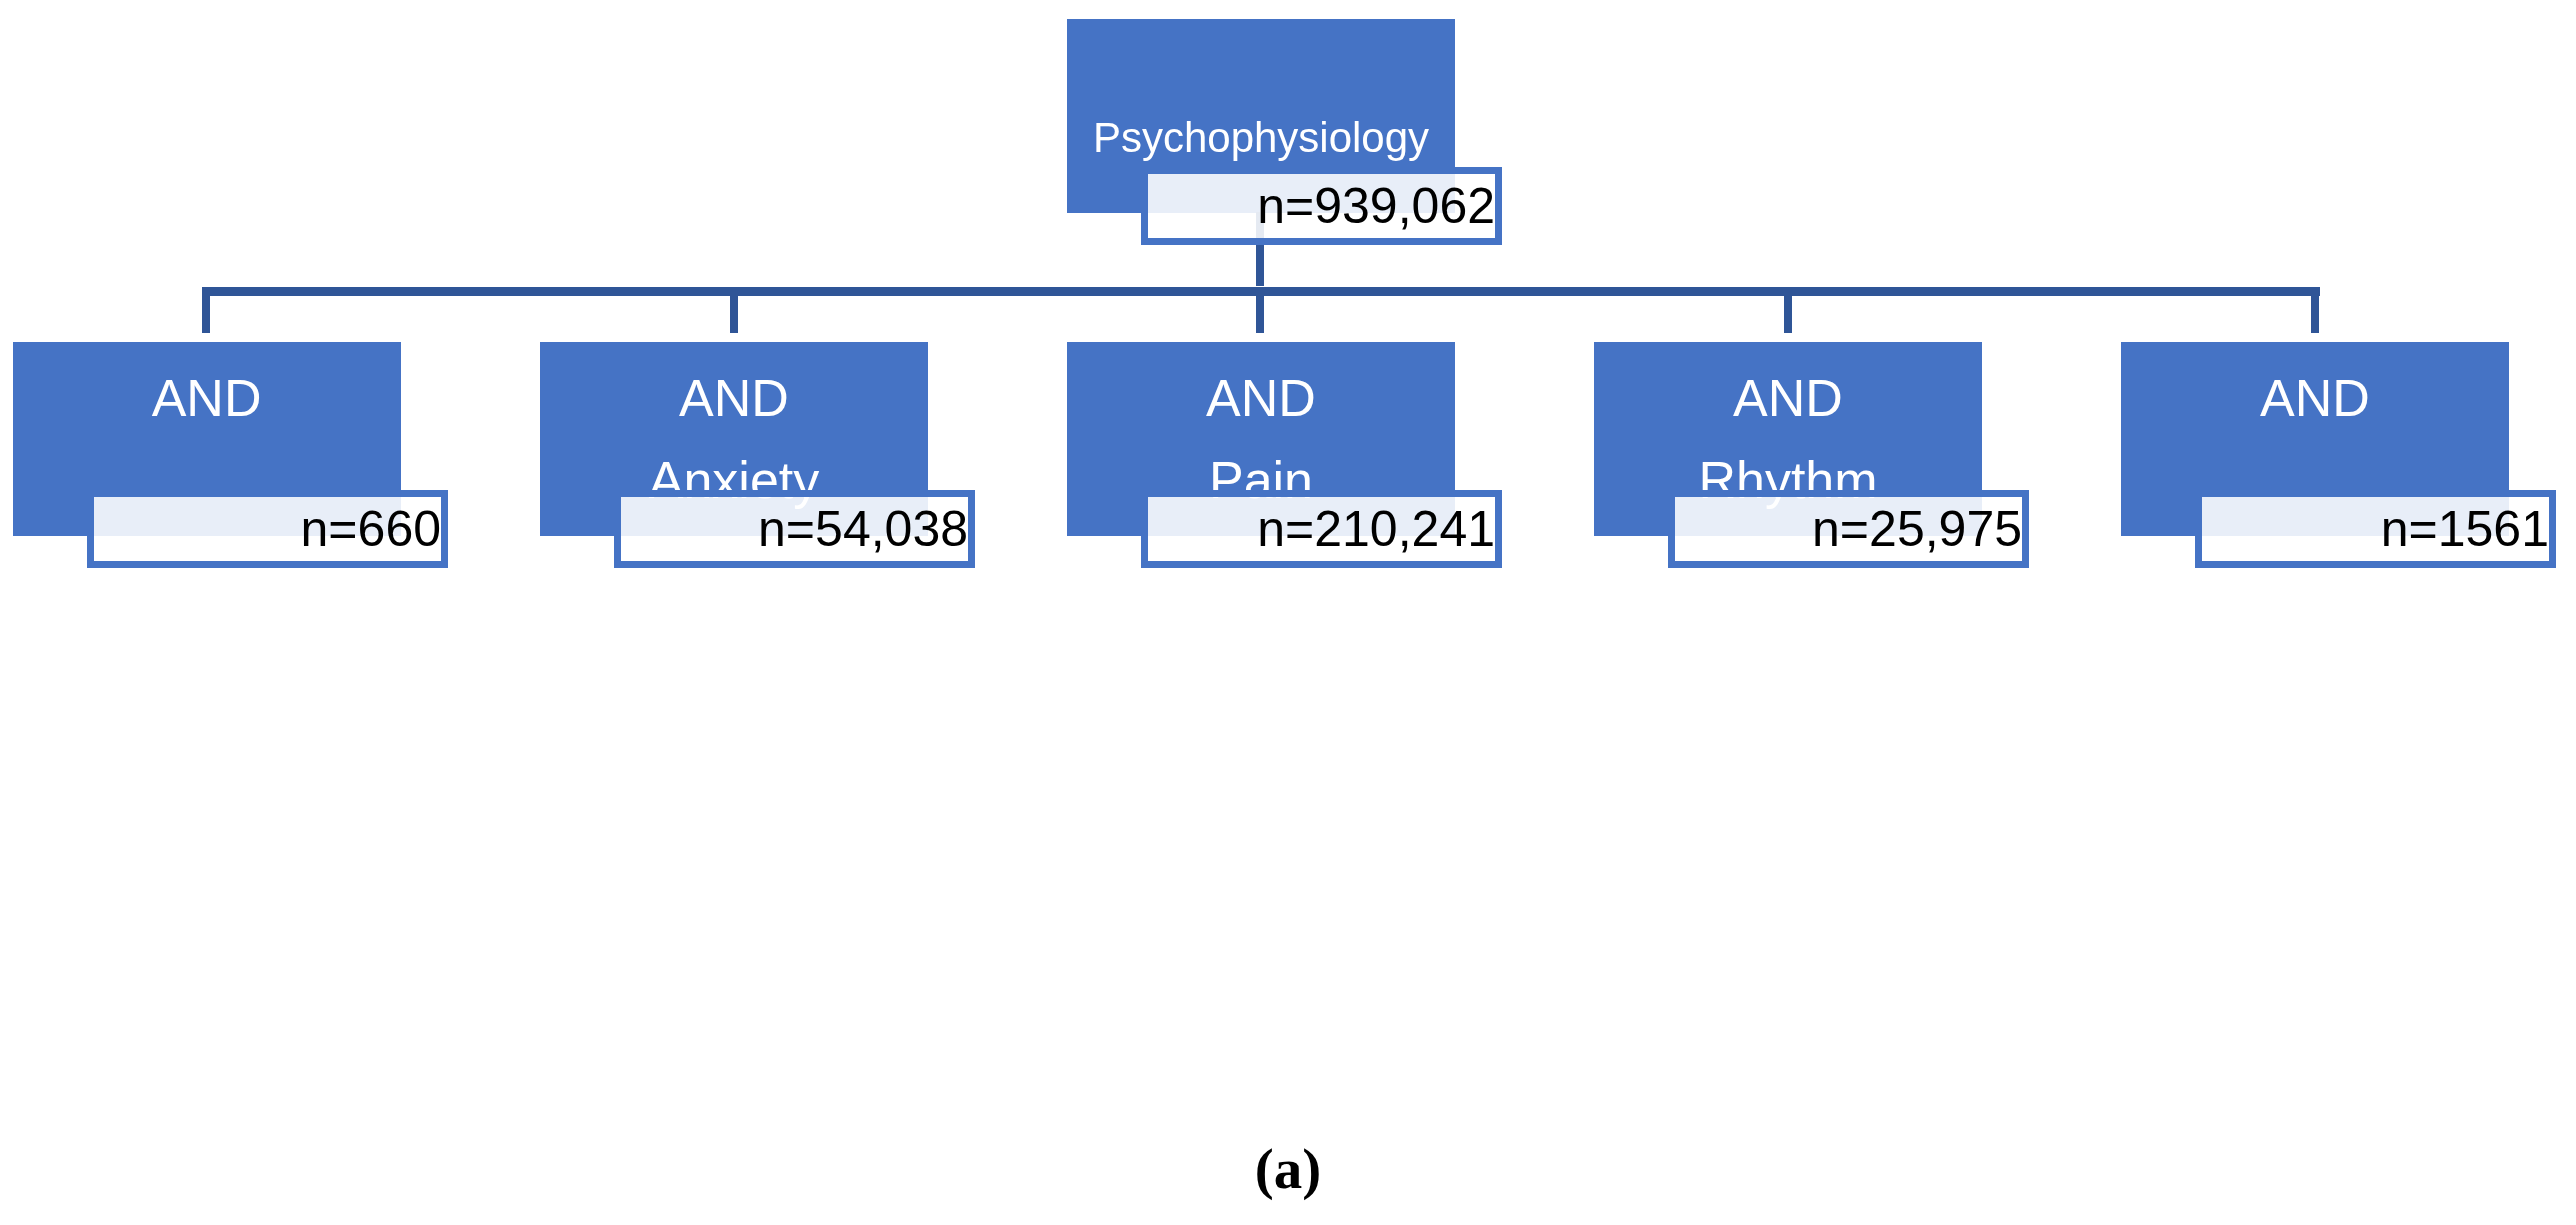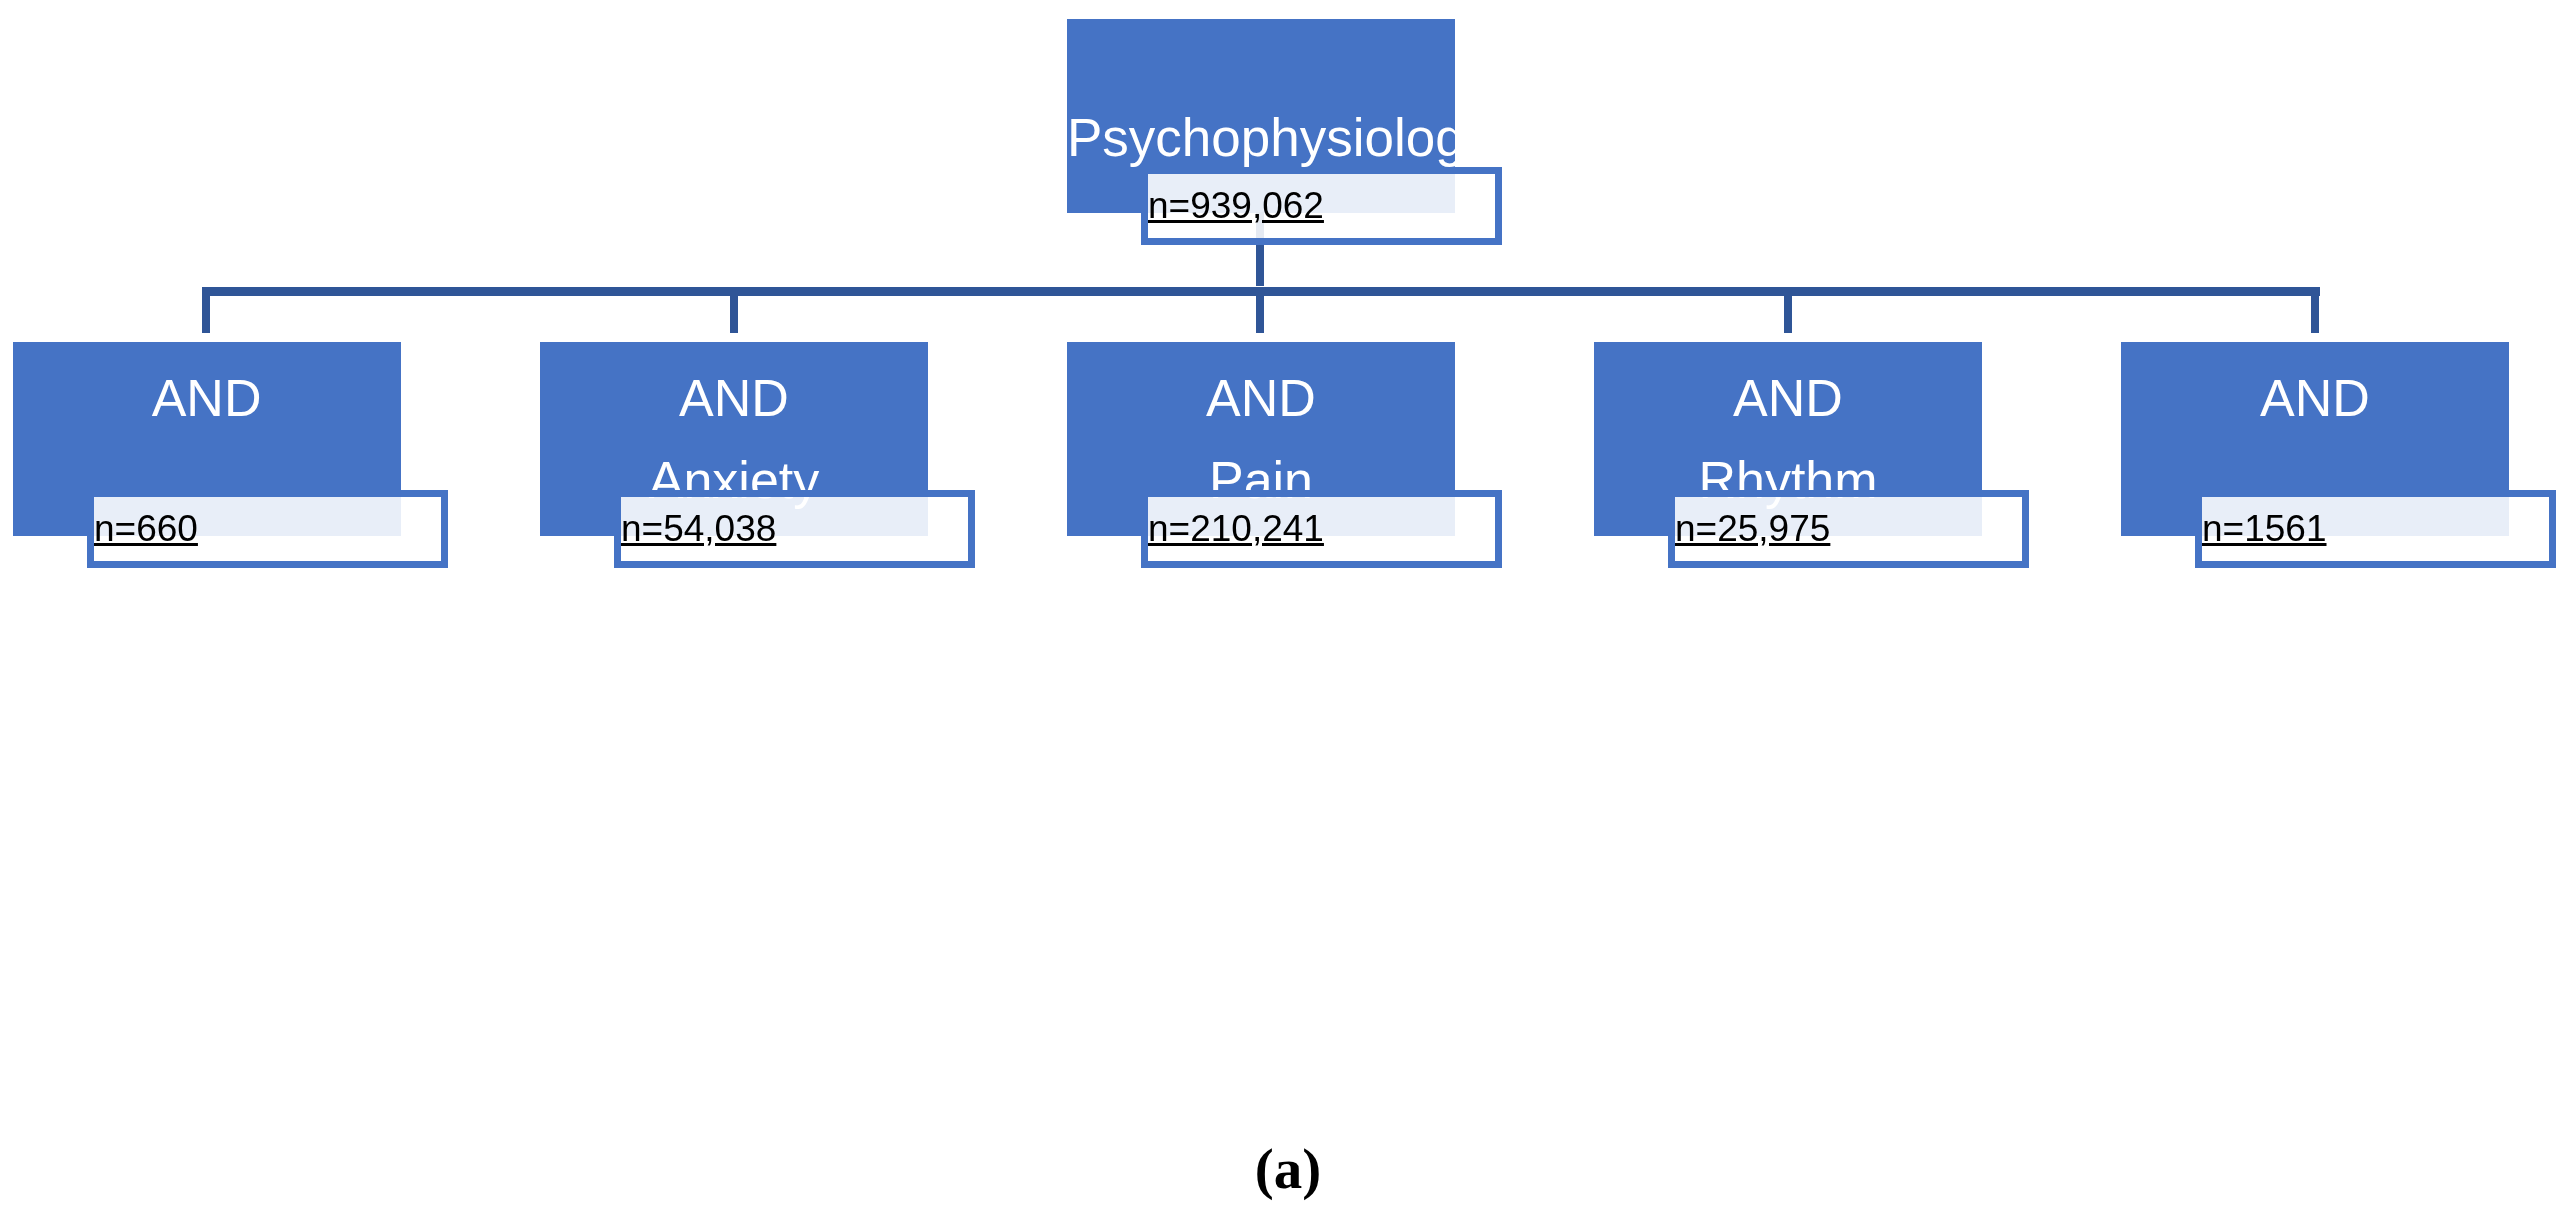--- a/index.html
+++ b/index.html
@@ -28,43 +28,42 @@
   .node .line {
     position: absolute;
     left: 0;
     width: 100%;
     text-align: center;
     color: var(--node-text);
     font-size: 52px;
     line-height: 49px;
     white-space: nowrap;
   }
-  .root-node .line { top: 94px; font-size: 53px; }
+  .root-node .line { top: 94px; font-size: 42px; }
   .child-node .op   { top: 32px; }
   .child-node .term { top: 114px; }
   .conn {
     position: absolute;
     background: var(--connector);
     z-index: 2;
   }
   .count-box {
     position: absolute;
     box-sizing: border-box;
     width: 361px;
     height: 78px;
     background: var(--count-fill);
     border: 7.6px solid var(--count-border);
     display: flex;
     align-items: center;
-    justify-content: flex-start;
+    justify-content: flex-end;
     color: var(--count-text);
-    font-size: 37px;
+    font-size: 50px;
     z-index: 3;
     white-space: nowrap;
-    text-decoration: underline;
   }
   .caption {
     position: absolute;
     top: 1136px;
     left: 0;
     width: 100%;
     text-align: center;
     font-family: "Liberation Serif", serif;
     font-weight: bold;
     font-size: 57px;

